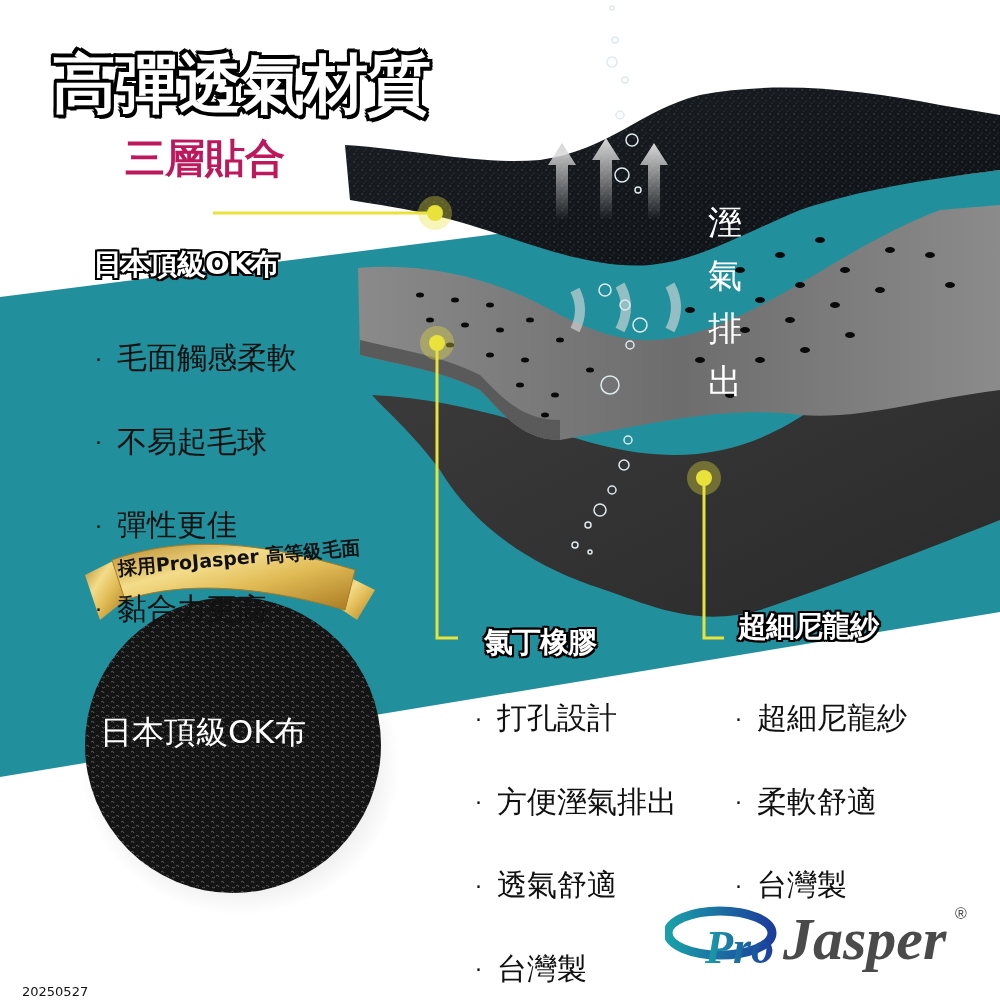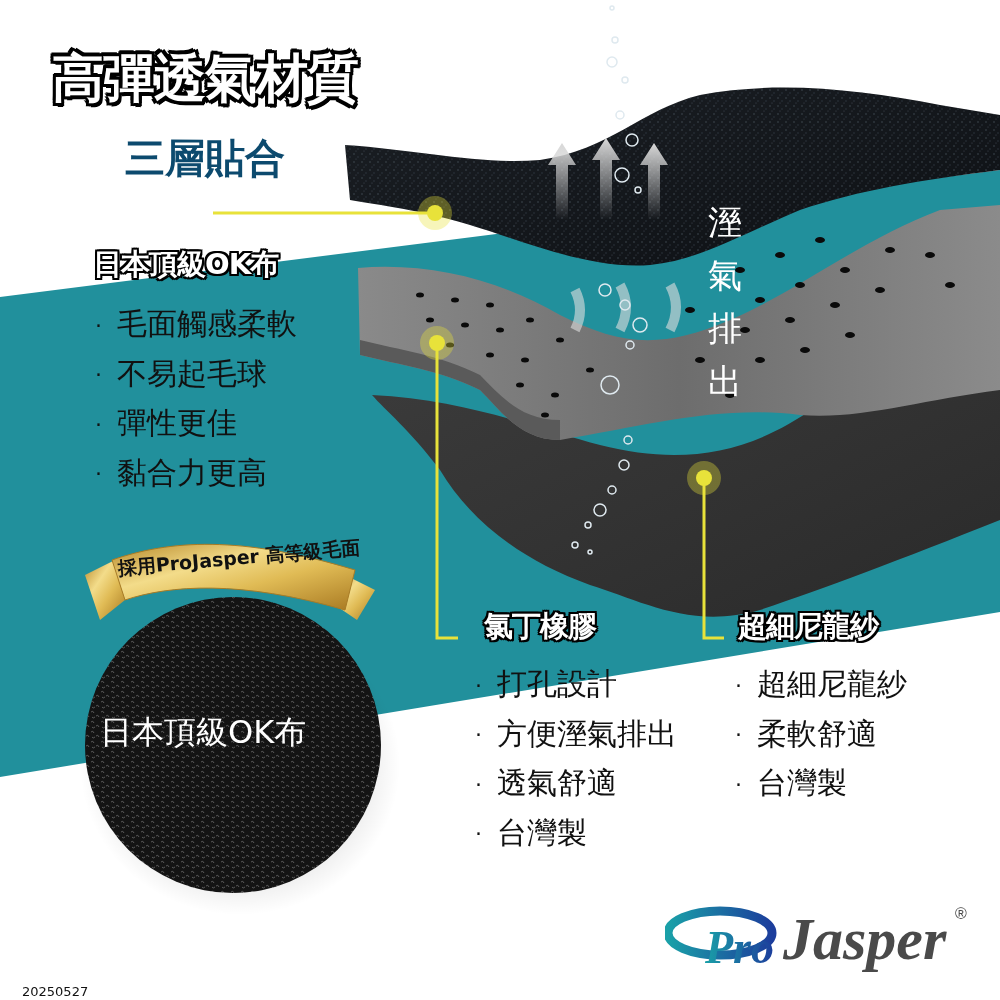--- a/index.html
+++ b/index.html
@@ -13,29 +13,29 @@
       -3px -3px 0 #000, 3px -3px 0 #000, -3px 3px 0 #000, 3px 3px 0 #000,
       0 -3px 0 #000, 0 3px 0 #000, -3px 0 0 #000, 3px 0 0 #000,
       -2px -4px 0 #000, 2px 4px 0 #000;
   }
   .outlined-sm {
     color:#ffffff; font-weight:bold;
     text-shadow:
       -2px -2px 0 #000, 2px -2px 0 #000, -2px 2px 0 #000, 2px 2px 0 #000,
       0 -2px 0 #000, 0 2px 0 #000, -2px 0 0 #000, 2px 0 0 #000;
   }
-  #main-title { left:52px; top:52px; font-size:52px; letter-spacing:-1px; white-space:nowrap; line-height:1; }
-  #sub-title { left:125px; top:138px; font-size:40px; font-weight:bold; color:#0c4a6e; white-space:nowrap; line-height:1; }
+  #main-title { left:52px; top:52px; font-size:64px; letter-spacing:-1px; white-space:nowrap; line-height:1; }
+  #sub-title { left:125px; top:138px; font-size:40px; font-weight:bold; color:#be185d; white-space:nowrap; line-height:1; }
   .heading { font-size:29px; line-height:1; white-space:nowrap; letter-spacing:-1px; }
   .bullet-list { list-style:none; margin:0; padding:0; }
-  .bullet-list li { font-size:30px; color:#111; line-height:48px; white-space:nowrap; }
+  .bullet-list li { font-size:30px; color:#111; line-height:48px; white-space:nowrap;margin-top:34px; }
   .bullet-list li .dot { display:inline-block; width:22px; font-size:22px; vertical-align:middle; }
   #left-list { left:95px; top:300px; }
   #left-heading { left:93px; top:250px; }
-  #mid-heading { left:472px; top:612px;padding-left:12px; }
+  #mid-heading { left:472px; top:628px;padding-left:12px; }
   #right-heading { left:738px; top:612px; }
   #mid-list { left:475px; top:660px; }
   #right-list { left:735px; top:660px; }
   #vertical-label { left:705px; top:196px; width:40px; font-size:34px; color:#fff; line-height:53px; text-align:center; }
   #vertical-label span { display:block; }
   #banner-text { left:118px; top:556px; font-size:19px; font-weight:bold; color:#111; transform:rotate(-5deg);
                  white-space:nowrap; transform-origin:left center; }
   #circle-label { left:100px; top:716px; font-size:32px; color:#fff; white-space:nowrap; line-height:1; }
   #date-stamp { left:3px; top:985px; font-size:13px; color:#111; line-height:1;margin-left:19px; }
   #logo { left:665px; top:893px; width:310px; height:90px; }

